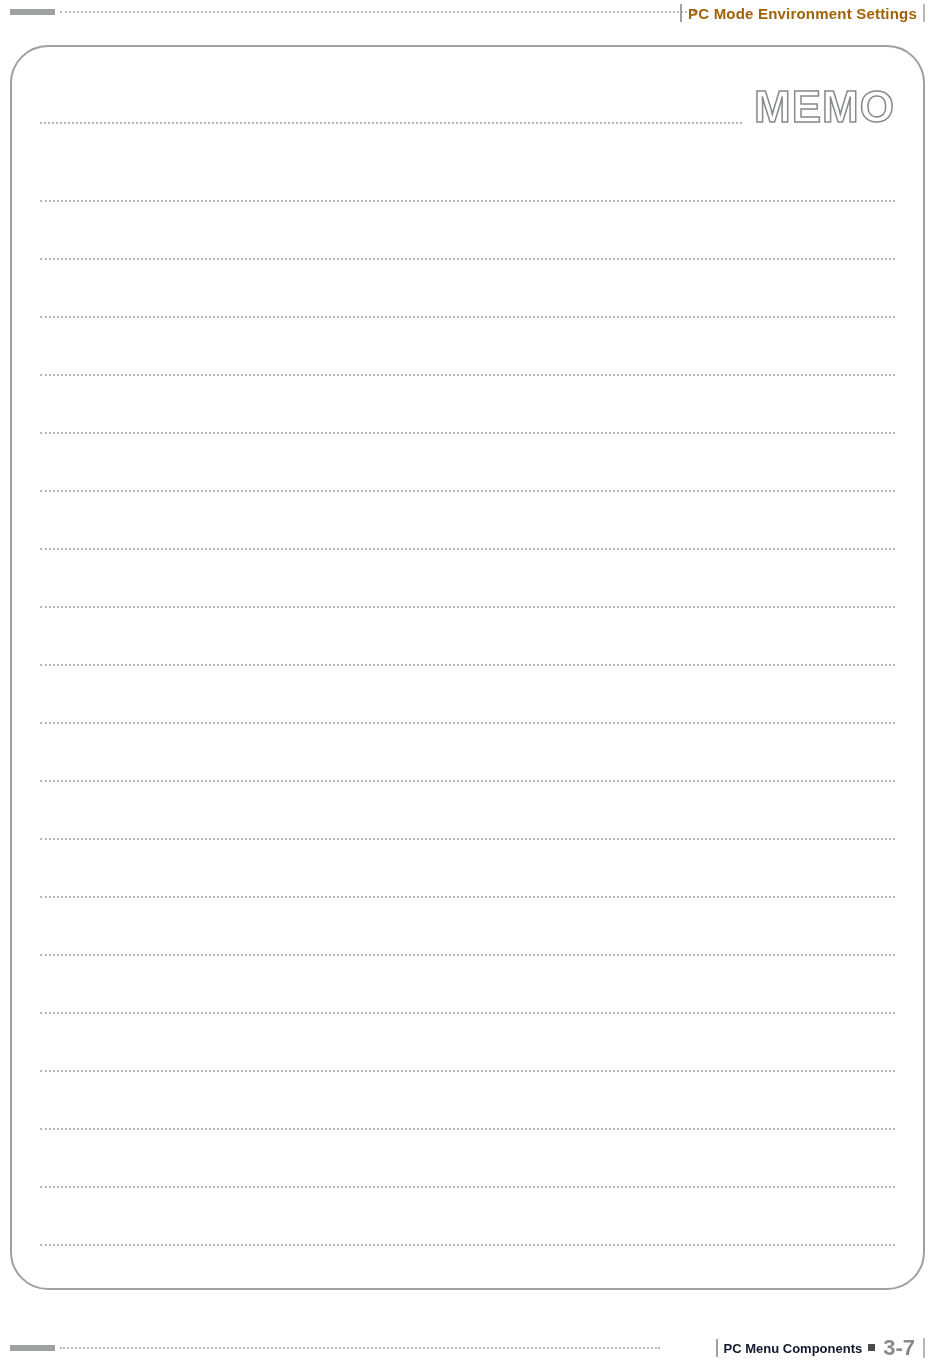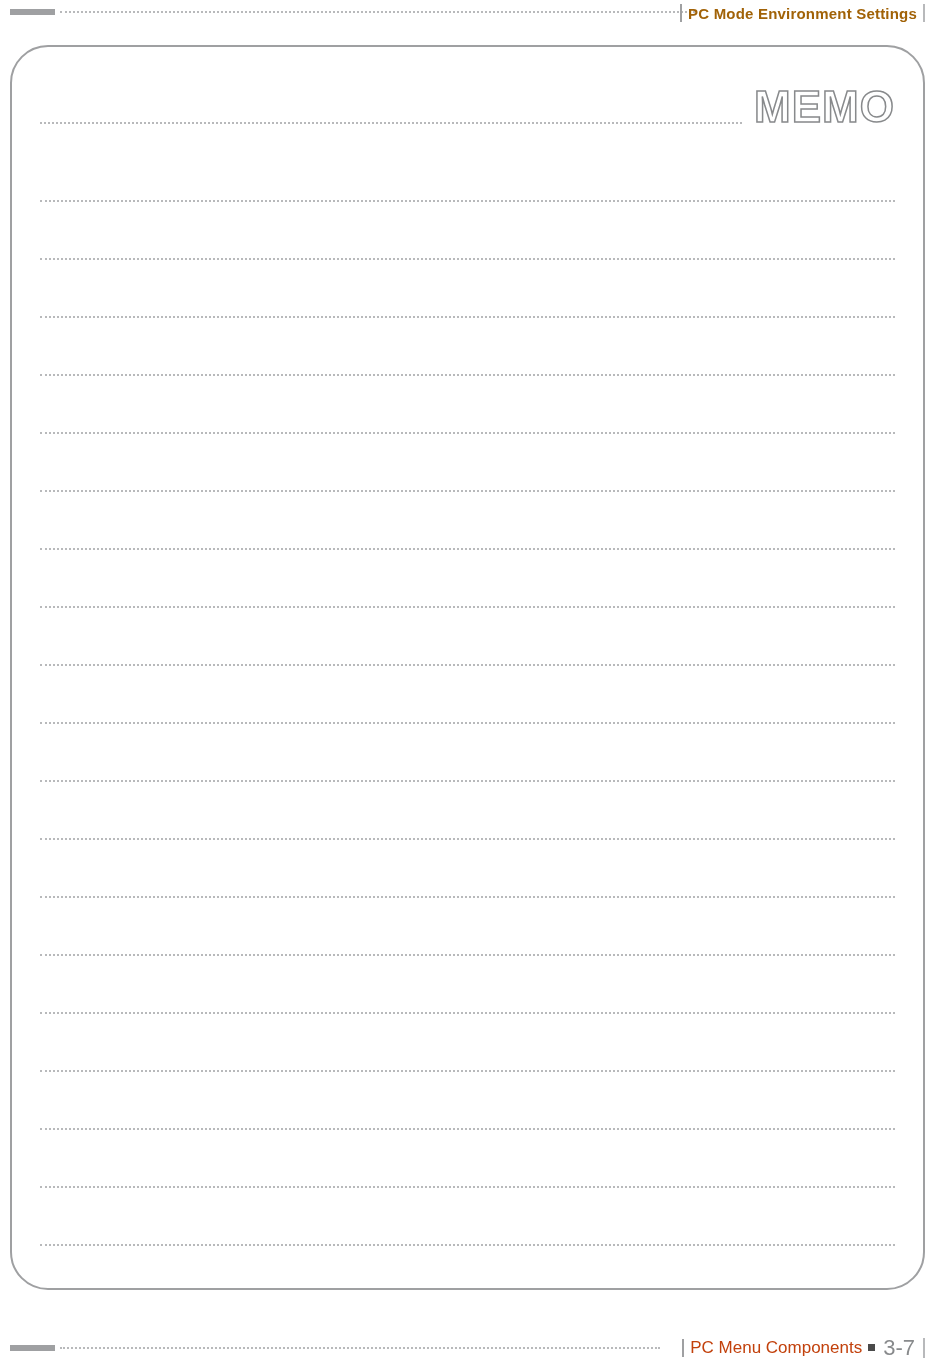--- a/index.html
+++ b/index.html
@@ -133,35 +133,35 @@
       align-items: center;
       height: 22px;
     }
     .bottom-divider-left {
       width: 2px;
       height: 18px;
       background: #9fa0a2;
       margin-right: 6px;
     }
     .bottom-footer-text {
-      font-size: 17px;
-      font-weight: normal;
-      color: #c2410c;
+      font-size: 13px;
+      font-weight: bold;
+      color: #0f172a;
     }
     .bottom-footer-square {
       display: inline-block;
       width: 7px;
       height: 7px;
       background: #4a4a4a;
       margin: 0 6px 1px 6px;
       vertical-align: middle;
     }
     .bottom-footer-page {
       font-size: 22px;
-      font-weight: normal;
+      font-weight: bold;
       color: #888a8c;
       margin-left: 2px;
     }
     .bottom-divider-right {
       width: 2px;
       height: 20px;
       background: #b8b9bb;
       margin-left: 8px;
     }
   </style>

